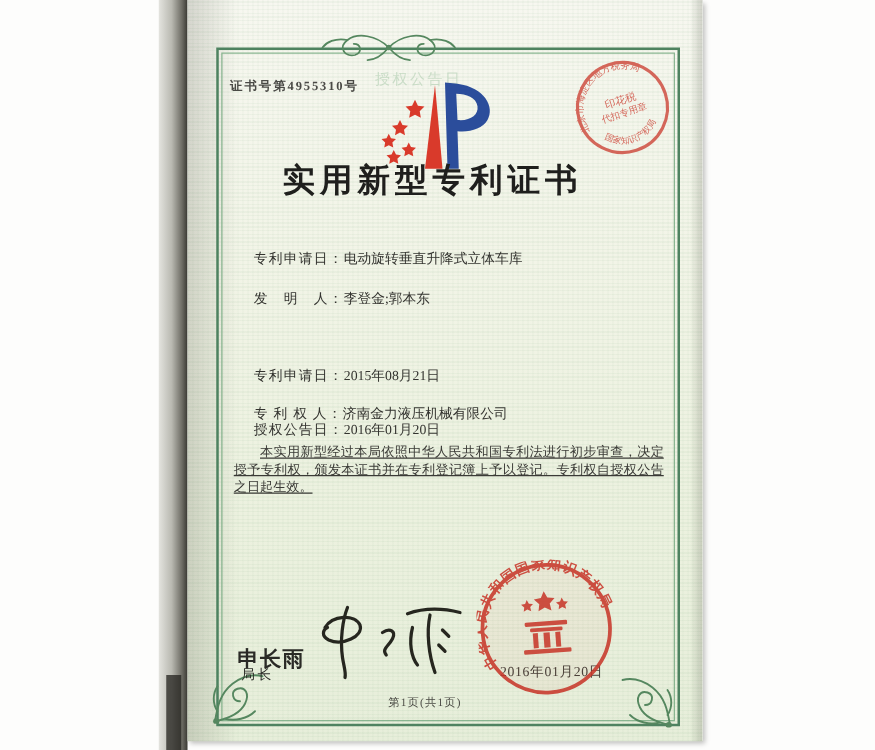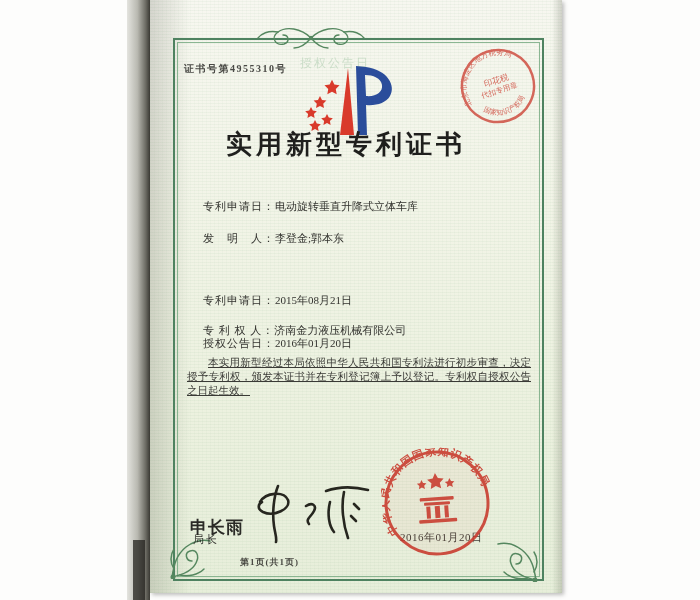--- a/index.html
+++ b/index.html
@@ -34,22 +34,22 @@
          font-size:26px;font-weight:700;letter-spacing:4px;color:#1f1f1d;}
   .fieldrow{position:absolute;left:192px;font-size:11px;color:#33332f;white-space:pre;}
   .fieldrow .lbl{letter-spacing:1px;}
   .paras{position:absolute;left:187px;top:356px;width:344px;font-size:10.5px;line-height:14px;
          color:#3a3a36;text-align:justify;text-decoration:underline;}
   .paras p{margin:0;text-indent:2em;}
   .signer-title{position:absolute;left:193px;top:500px;font-size:11px;color:#2e2e2a;letter-spacing:2px;margin-top:32px;}
   .signer-name{position:absolute;left:190px;top:516px;font-size:17px;font-weight:700;color:#2a2a26;letter-spacing:1px;}
   .sig{position:absolute;left:248px;top:480px;}
   .seal-date{position:absolute;left:400px;top:530px;font-size:11px;color:#45413a;letter-spacing:0.5px;}
-  .footer{position:absolute;left:240px;top:556px;width:200px;
-          font-size:9px;color:#4a4a44;letter-spacing:1px;font-weight:bold;}
+  .footer{position:absolute;left:240px;top:556px;width:200px;text-align:center;
+          font-size:9px;color:#4a4a44;letter-spacing:1px;}
   .logo{position:absolute;left:296px;top:60px;}
   .tax-seal{position:absolute;left:458px;top:46px;transform:rotate(-18deg);}
   .main-seal{position:absolute;left:382px;top:448px;transform:rotate(-4deg);}
   svg{display:block;}
 </style>
 </head>
 <body>
 
 <div class="stage">
 

